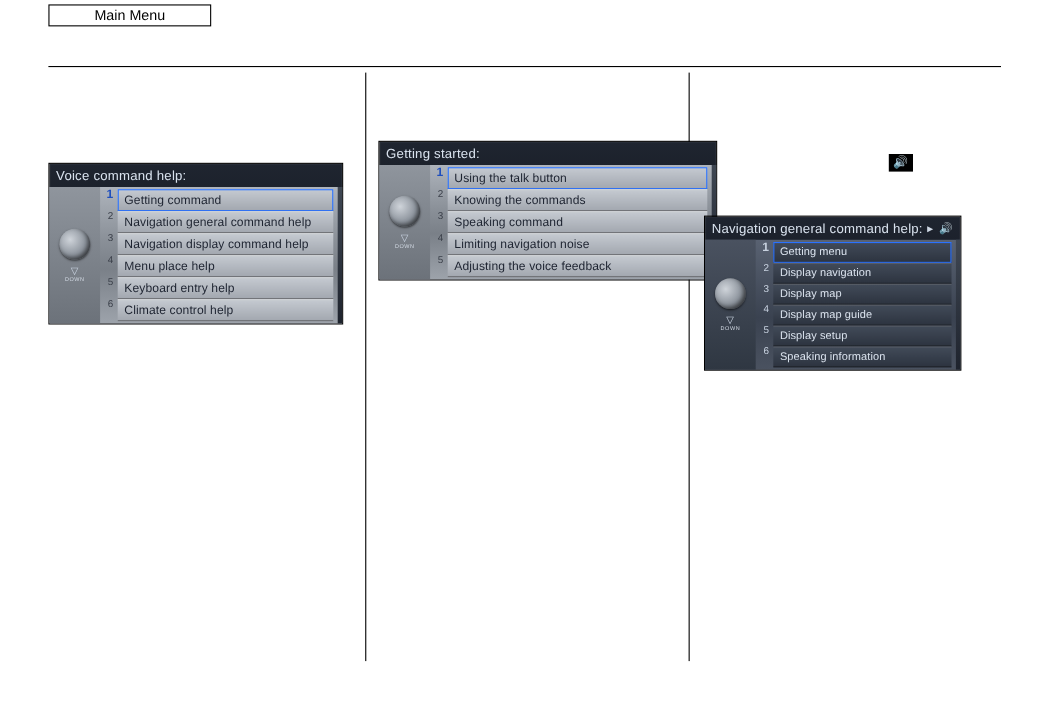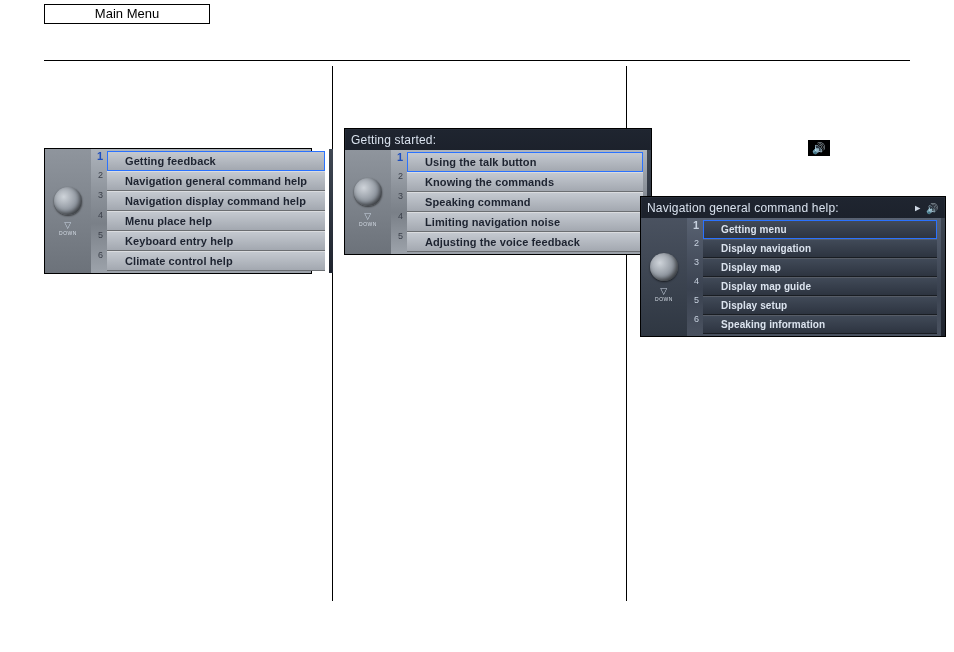--- a/index.html
+++ b/index.html
@@ -11,21 +11,21 @@
   }
   .page {
     position: relative;
     width: 954px;
     height: 652px;
   }
   .main-menu-btn {
     position: absolute;
     top: 4px;
     left: 44px;
-    width: 166px;
+    width: 148px;
     height: 20px;
     border: 1.5px solid #000;
     background: #fff;
     font-size: 13px;
     line-height: 17px;
     text-align: center;
     cursor: pointer;
   }
   .hr {
     position: absolute;
@@ -112,31 +112,30 @@
   .row {
     display: flex;
     align-items: stretch;
     gap: 2px;
     margin: 0 2px;
   }
   .item {
     flex: 1 1 auto;
     font-size: 11px;
     color: #1d2330;
-    padding: 3px 18px;
+    padding: 3px 6px;
     background: linear-gradient(180deg,#c4c9d0 0%,#a3a8b0 100%);
     border-top: 1px solid rgba(255,255,255,.6);
     border-bottom: 1px solid rgba(0,0,0,.45);
     font-family: Verdana, Geneva, sans-serif;
     letter-spacing: .1px;
     cursor: pointer;
     white-space: nowrap;
     overflow: hidden;
     text-overflow: ellipsis;
-    font-weight: bold;
   }
   .row.selected .item {
     outline: 1.5px solid #2a72ff;
     outline-offset: -1px;
   }
   .row.selected .num-col {
     color: #1f4fbd;
     font-weight: bold;
     font-size: 11px;
   }
@@ -147,21 +146,21 @@
   }
 
   
   .panel.voice {
     left: 44px; top: 148px; width: 268px;
   }
   .panel.start {
     left: 344px; top: 128px; width: 308px;
   }
   .panel.nav {
-    left: 640px; top: 196px; width: 306px;
+    left: 640px; top: 196px; width: 234px;
   }
   .panel.nav .item { font-size: 10px; color:#dbe3ee; background:linear-gradient(180deg,#414a58 0%,#2d3440 100%); border-top:1px solid rgba(255,255,255,.2); border-bottom:1px solid rgba(0,0,0,.6);}
   .panel.nav .num-col { color:#c7d1df; }
   .panel.nav .panel-body { background: linear-gradient(180deg,#596272 0%,#3a4250 60%,#4a5260 100%); }
   .panel.nav .dial-col { background: linear-gradient(180deg,#4a5260 0%,#2f3742 100%); }
 
   .title-flex { display:flex; align-items:center; justify-content:space-between; }
   .title-icons { display:flex; gap:4px; align-items:center; font-size:10px; color:#cfd8e5;}
   .play { font-size:9px; }
   .sp-icon {
@@ -180,29 +179,30 @@
   <div class="main-menu-btn">Main Menu</div>
   <div class="hr"></div>
   <div class="col-sep one"></div>
   <div class="col-sep two"></div>
 
   <div class="sp-icon">
       <span>🔊</span>
     </div>
 
   <div class="panel voice">
+    <div class="panel-title">Voice command help:</div>
     <div class="panel-body">
       <div class="dial-col">
         <div class="dial"></div>
         <div class="down">DOWN</div>
       </div>
       <div class="list">
         <div class="row selected">
           <div class="num-col">1</div>
-          <div class="item">Getting feedback</div>
+          <div class="item">Getting command</div>
         </div>
         <div class="row">
           <div class="num-col">2</div>
           <div class="item">Navigation general command help</div>
         </div>
         <div class="row">
           <div class="num-col">3</div>
           <div class="item">Navigation display command help</div>
         </div>
         <div class="row">

